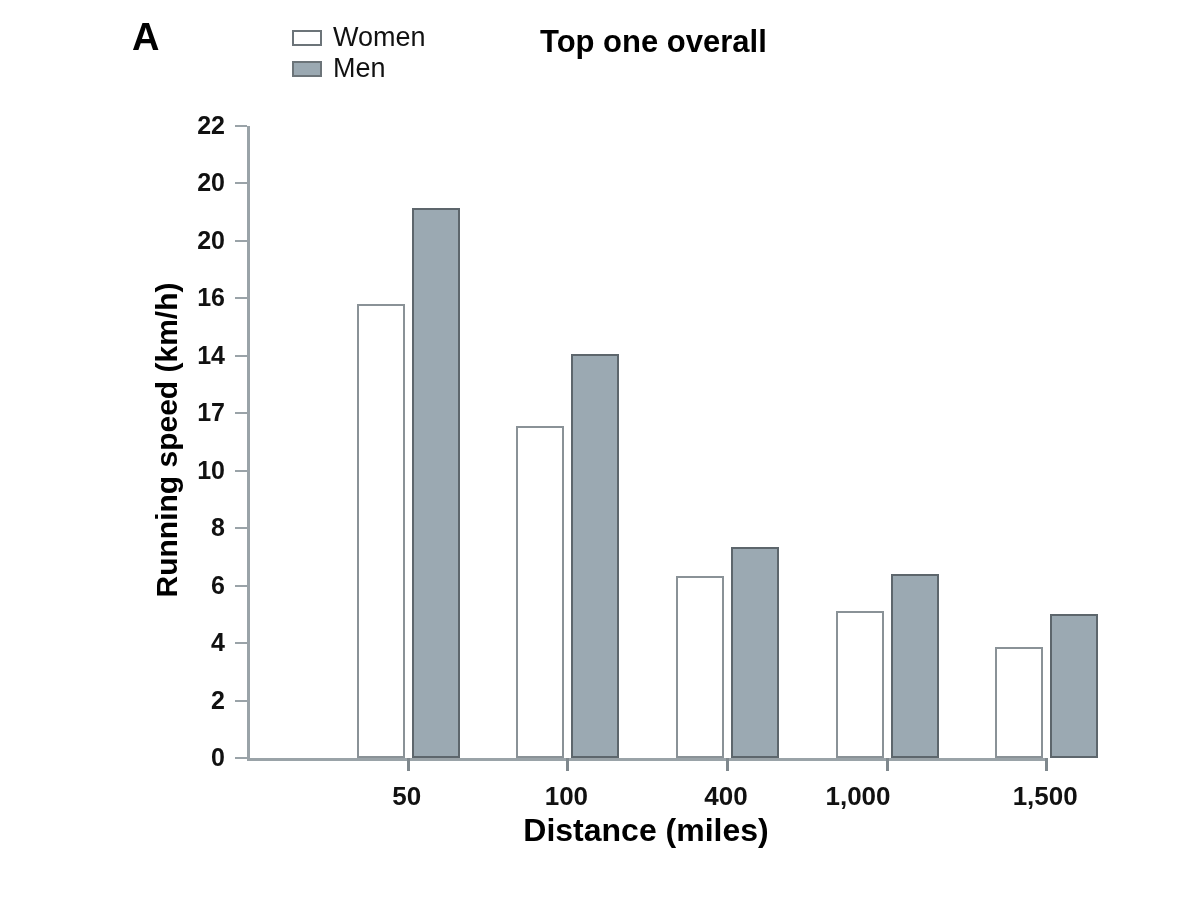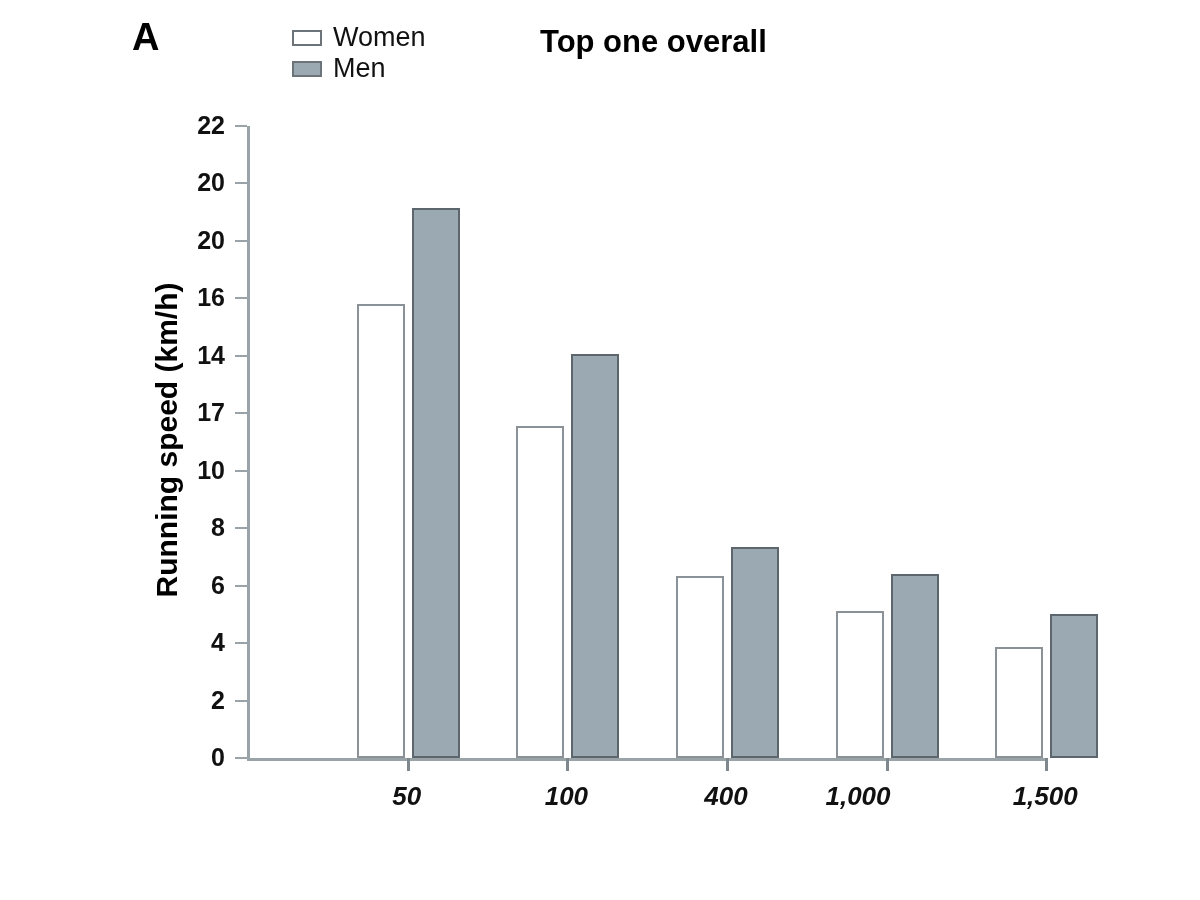--- a/index.html
+++ b/index.html
@@ -113,21 +113,20 @@
     background: #7f888d;
   }
   .x-tick-label {
     position: absolute;
     top: 655px;
     font-size: 26px;
     font-weight: bold;
     color: #111111;
     text-align: center;
     white-space: nowrap;
-    font-style: italic;
   }
   
   .bar {
     position: absolute;
     box-sizing: border-box;
     border: 2px solid #6d757a;
   }
   .bar.women {
     background: #ffffff;
     border-color: #8a9297;
@@ -233,14 +232,15 @@
       <div class="y-tick-label" style="left: 0px; width: 225px; right: auto; top: 513.182px;">8</div>
       <div class="y-tick-label" style="left: 0px; width: 225px; right: auto; top: 455.727px;">10</div>
       <div class="y-tick-label" style="left: 0px; width: 225px; right: auto; top: 398.273px;">17</div>
       <div class="y-tick-label" style="left: 0px; width: 225px; right: auto; top: 340.818px; text-align: right;">14</div>
       <div class="y-tick-label" style="left: 0px; width: 225px; right: auto; top: 283.364px;">16</div>
       <div class="y-tick-label" style="left: 0px; width: 225px; right: auto; top: 225.909px;">20</div>
       <div class="y-tick-label" style="left: 0px; width: 225px; right: auto; top: 168.455px; text-align: right;">20</div>
       <div class="y-tick-label" style="left: 0px; width: 225px; right: auto; top: 111px;">22</div>
     </div>
 
+  <div id="x-axis-title">Distance (miles)</div>
 
 </div>
 
 </body></html>

